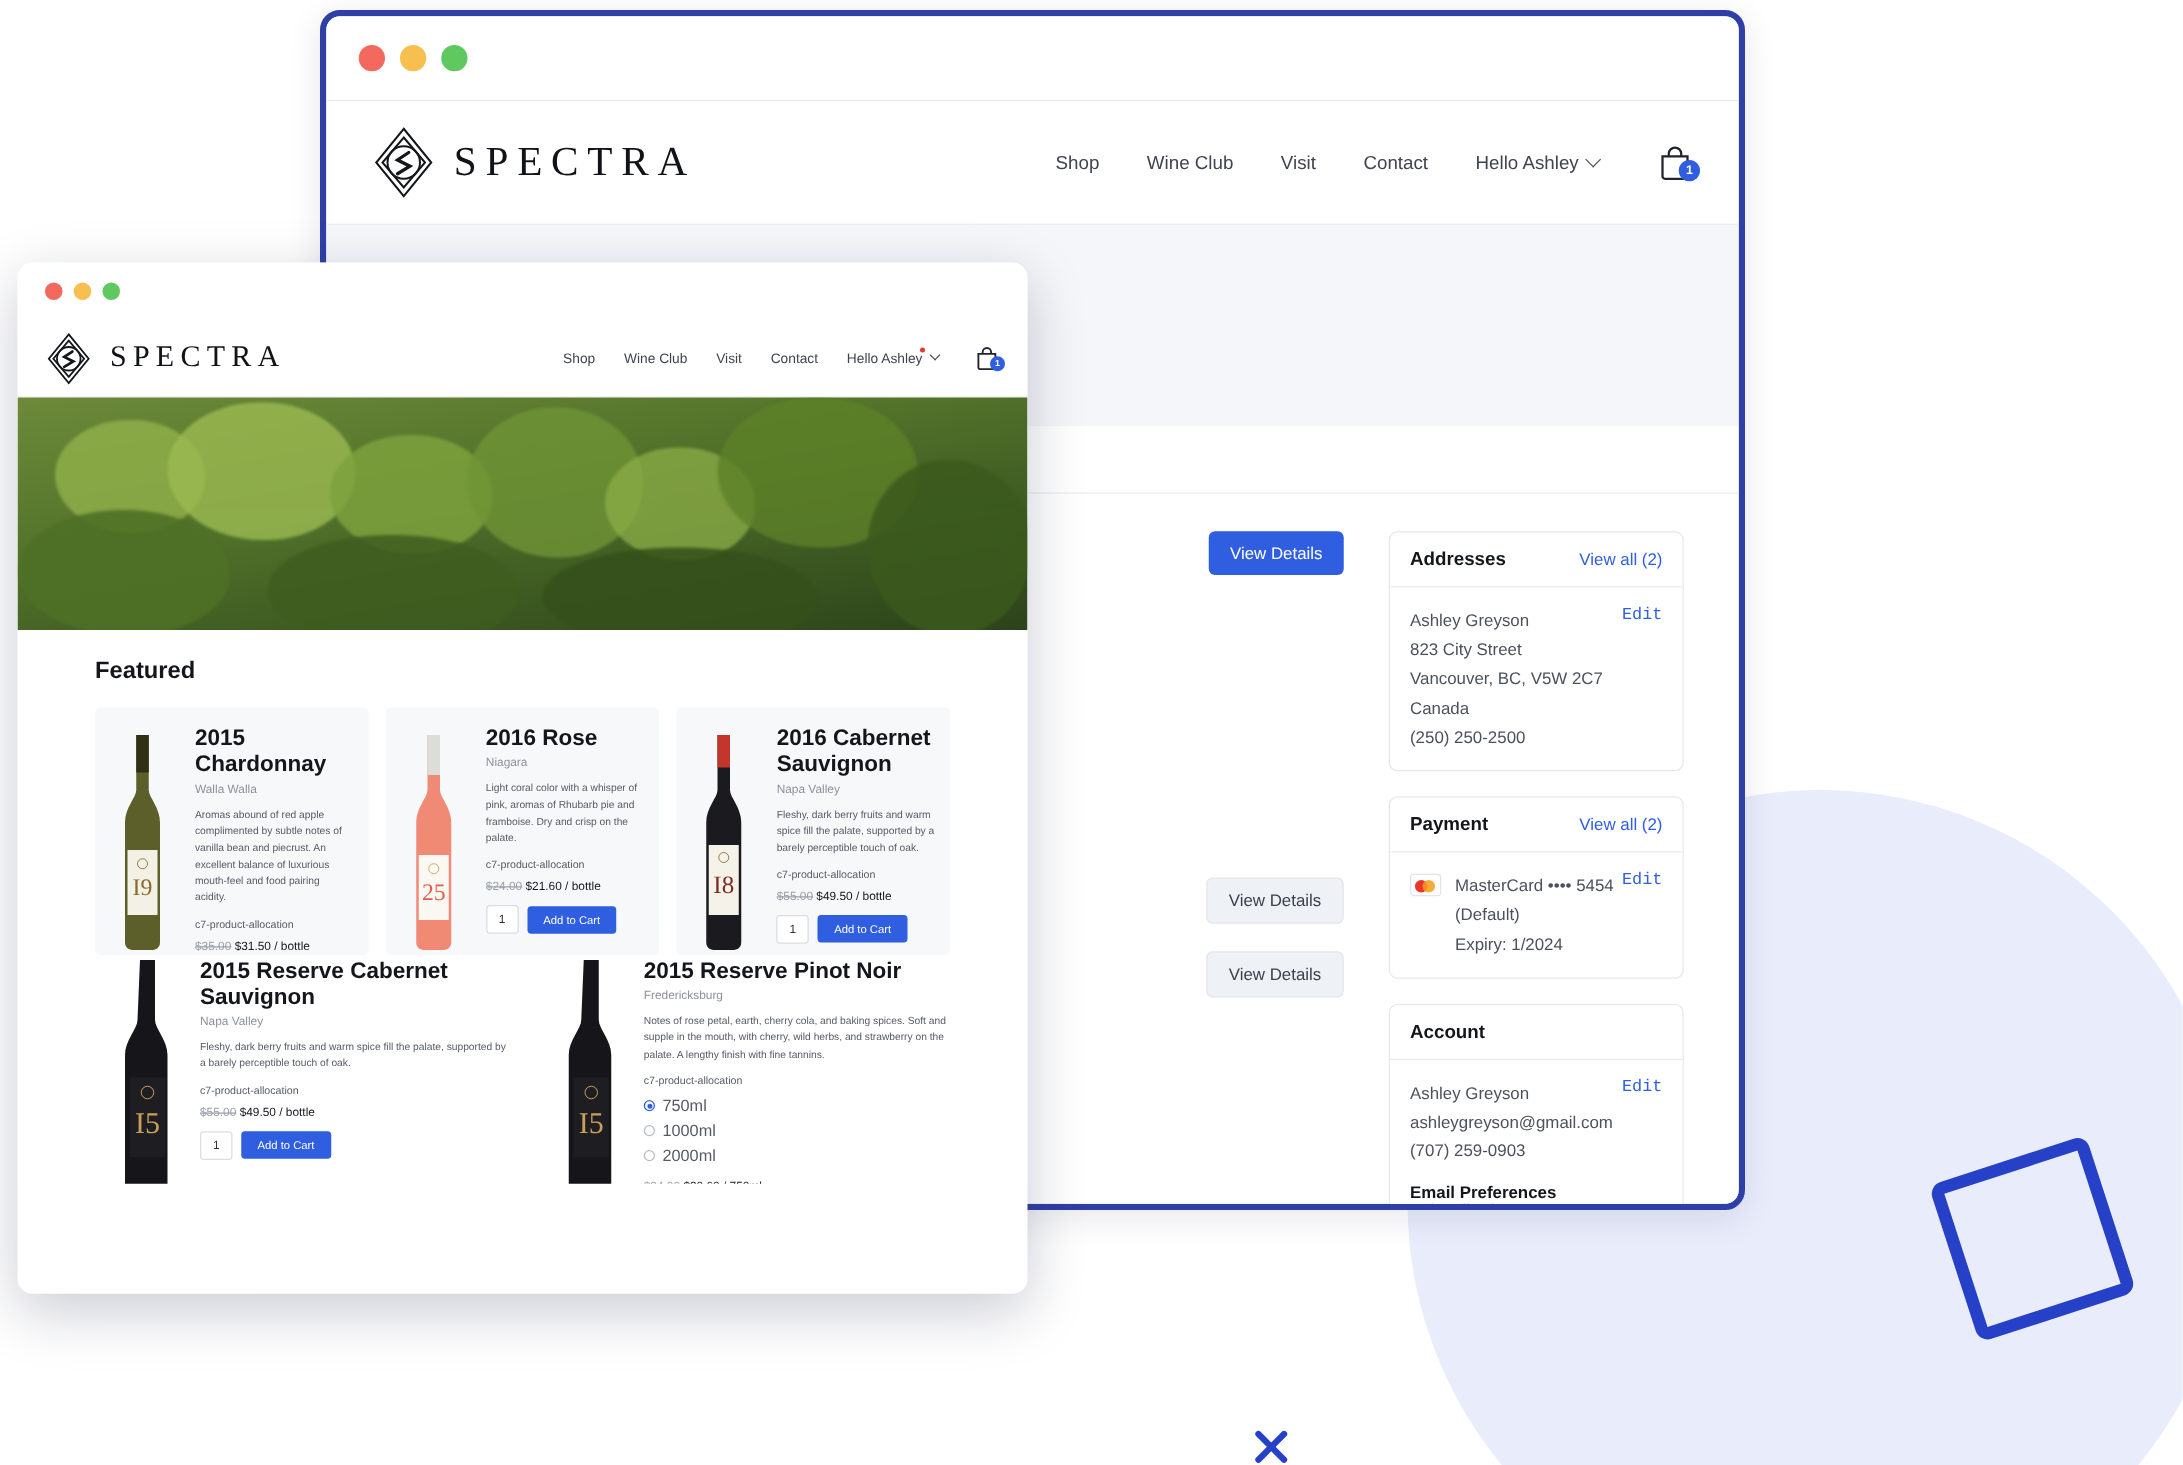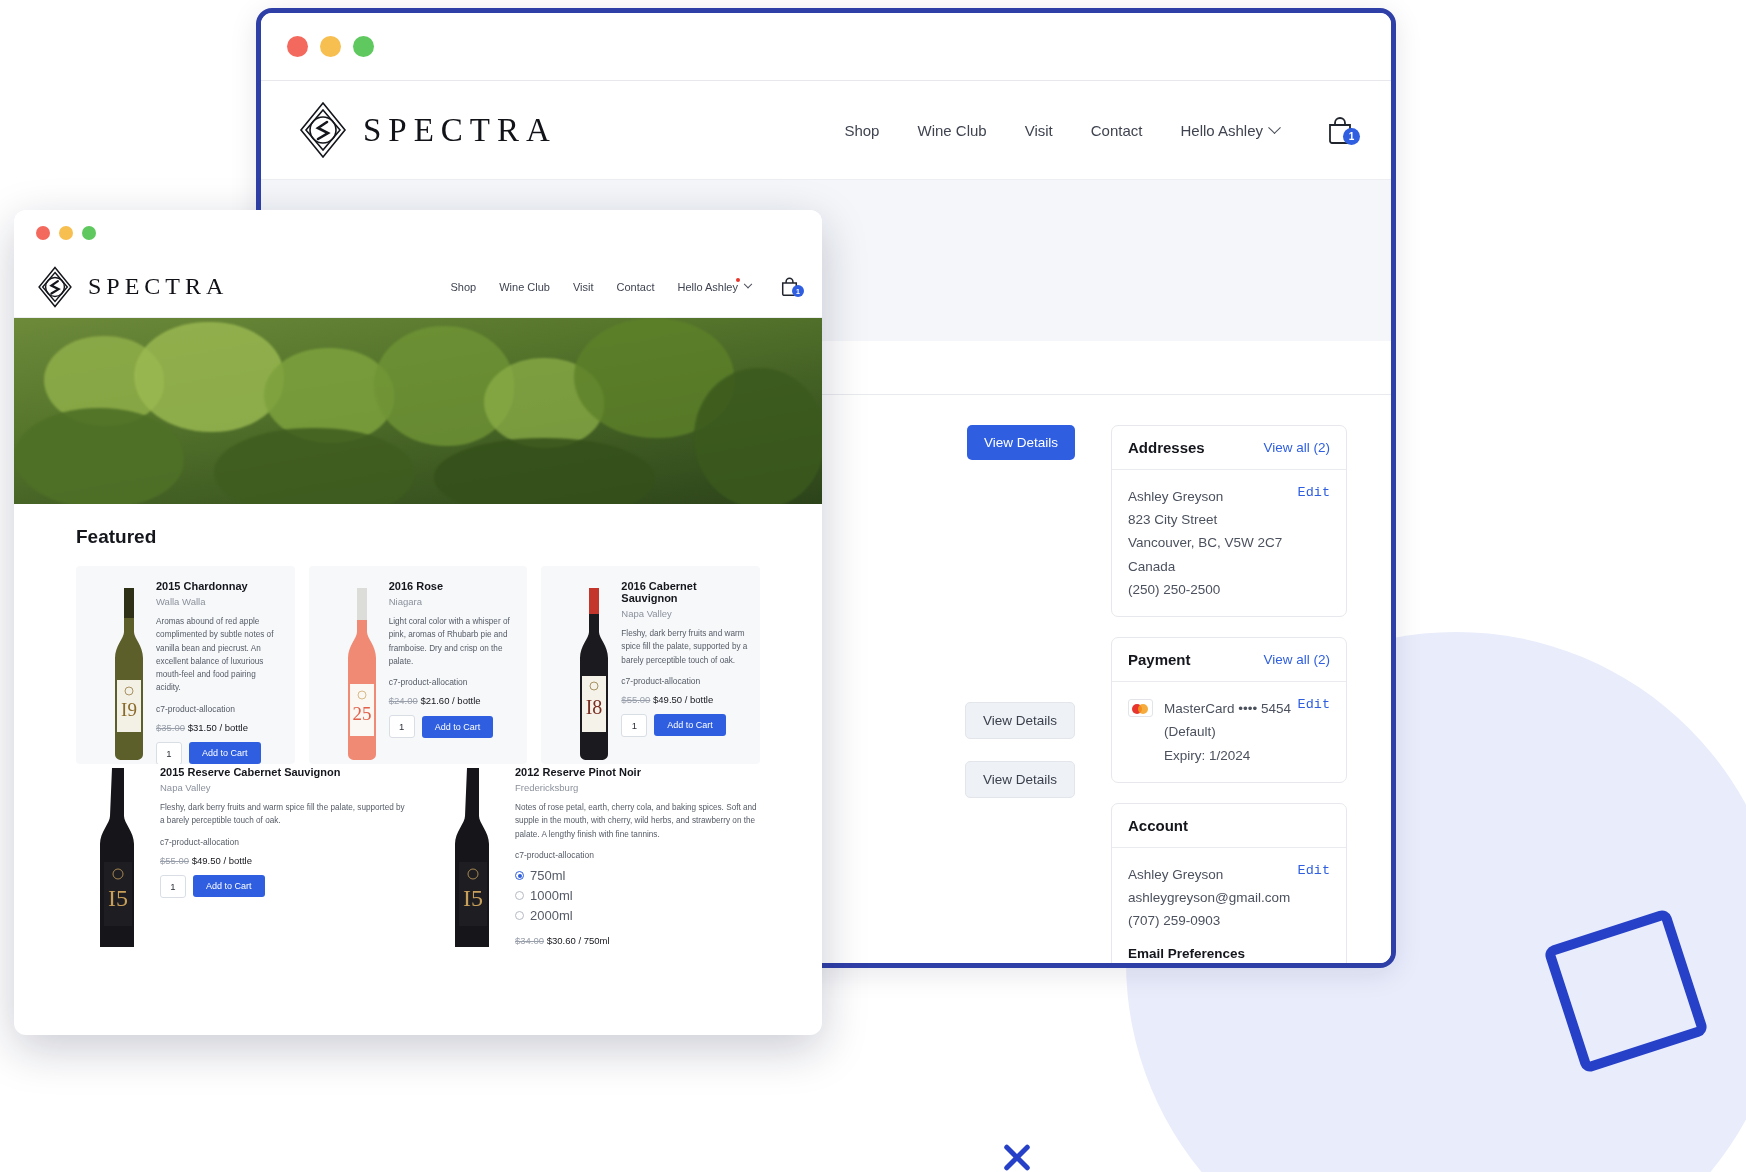--- a/index.html
+++ b/index.html
@@ -217,24 +217,24 @@
   .leaf{ position:absolute; border-radius:50% 50% 48% 52%; filter:blur(1.2px); }
 
   .fw-content{ padding:22px 62px 0 62px; background:#fff; height:443px; overflow:hidden; }
   .sec-title{ font-size:19px; font-weight:700; color:#14161c; margin:0 0 18px 0; }
   .prod-grid{ display:flex; gap:14px; }
   .prod-card{
     flex:1 1 0; min-width:0; background:#f7f8fa; border-radius:4px;
     display:flex; height:198px; overflow:hidden;
   }
   .prod-img{
-    width:76px; flex:0 0 76px; display:flex; align-items:flex-end; justify-content:flex-end;
+    width:76px; flex:0 0 76px; display:flex; align-items:flex-end; justify-content:center;
   }
   .prod-info{ padding:14px 12px 0 4px; min-width:0; }
-  .prod-name{ font-size:11px; font-weight:700; color:#14161c; margin:0 0 4px 0; }
+  .prod-name{ font-size:18px; font-weight:700; color:#14161c; margin:0 0 4px 0; }
   .prod-region{ font-size:9.5px; color:#8b919c; margin:0 0 8px 0; }
   .prod-desc{ font-size:8.2px; color:#555b66; line-height:1.62; margin:0 0 9px 0; }
   .prod-alloc{ font-size:8.5px; color:#555b66; margin:0 0 8px 0; }
   .prod-price{ font-size:9.5px; color:#14161c; margin:0 0 9px 0; }
   .prod-price s{ color:#9aa0ab; }
   .cart-row{ display:flex; align-items:center; gap:7px; }
   .qty{
     width:26px; height:23px; border:1px solid #d9dde4; border-radius:3px; background:#fff;
     font-size:9.5px; text-align:center; color:#2c313b;
     font-family:"Liberation Sans", sans-serif;
@@ -600,21 +600,21 @@
       <div class="red-card">
         <div class="red-img">
           <svg width="50" height="200" viewBox="0 0 50 200">
             <path d="M19 4 h12 v48 c0 7 10 16 10 28 v112 c0 4 -3 6 -8 6 h-18 c-5 0 -8 -2 -8 -6 v-112 c0 -12 10 -21 10 -28 z" fill="#15151a"></path>
             <rect x="11" y="98" width="28" height="64" fill="#1d1d22"></rect>
             <text x="25" y="142" font-size="24" fill="#c9a05a" text-anchor="middle" font-family="Liberation Serif, serif">I5</text>
             <circle cx="25" cy="110" r="5" fill="none" stroke="#c9a05a" stroke-width="0.8"></circle>
           </svg>
         </div>
         <div class="red-info">
-          <h3 class="prod-name">2012 Reserve Pinot Noir</h3>
+          <h3 class="prod-name">2015 Reserve Pinot Noir</h3>
           <p class="prod-region">Fredericksburg</p>
           <p class="prod-desc">Notes of rose petal, earth, cherry cola, and baking spices. Soft and supple in the mouth, with cherry, wild herbs, and strawberry on the palate. A lengthy finish with fine tannins.</p>
           <p class="prod-alloc">c7-product-allocation</p>
 
           <div class="radio-row">
             <span class="radio on"></span>
             <span class="radio-label">750ml</span>
           </div>
           <div class="radio-row">
             <span class="radio"></span>

